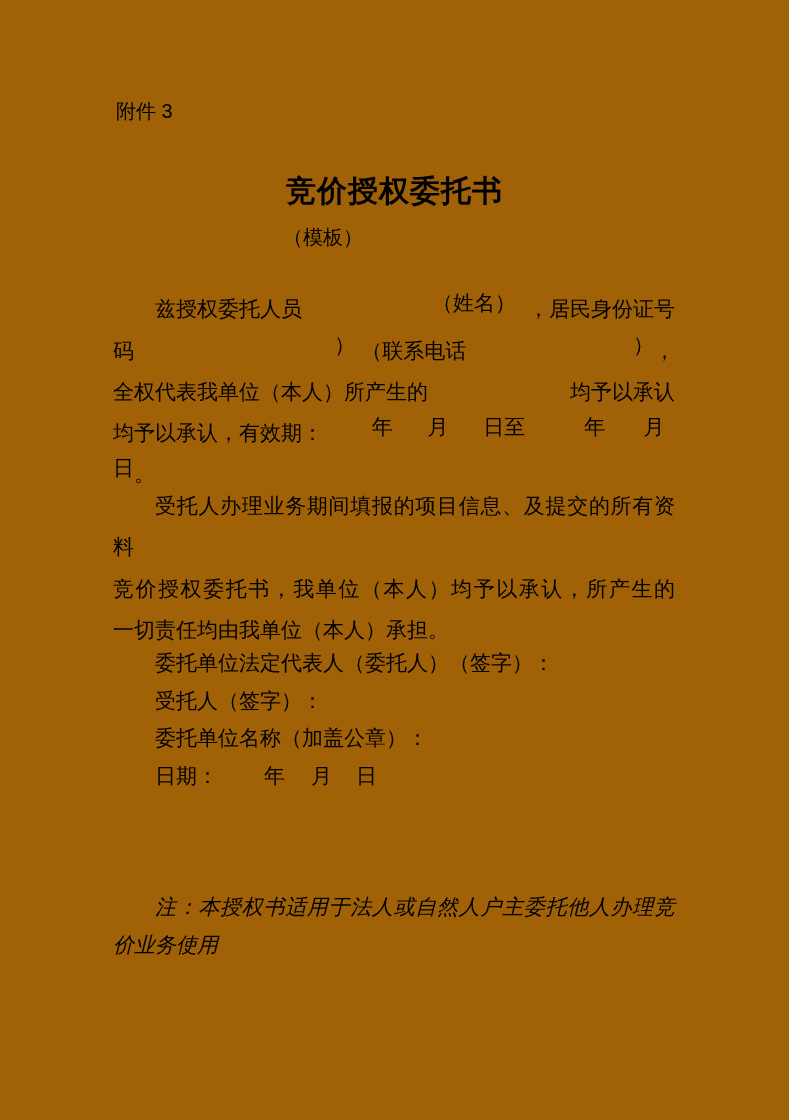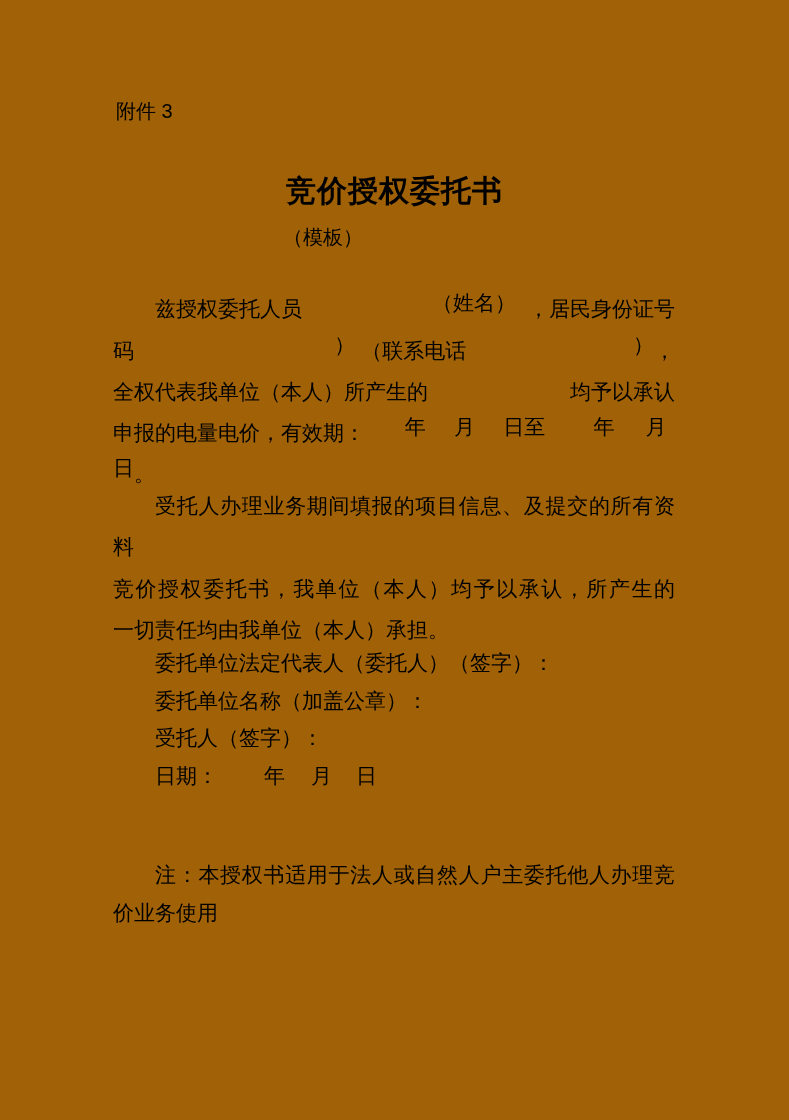--- a/index.html
+++ b/index.html
@@ -50,22 +50,22 @@
   .sig{
     position:absolute; left:113px; top:644px; width:562px;
     font-size:21px; line-height:37.5px;
     padding-left:42px; box-sizing:border-box;
   }
   .dsp1{display:inline-block; width:46px;}
   .dsp2{display:inline-block; width:26px;}
   .dsp3{display:inline-block; width:24px;}
   
   .note{
-    position:absolute; left:113px; top:856px; width:562px;
-    font-size:21px; line-height:38px;
+    position:absolute; left:113px; top:888px; width:562px;
+    font-size:21px; line-height:38px;font-style:italic;
   }
 </style>
 </head>
 <body>
 
 <div class="page">
 
   <div class="att">附件 3</div>
 
   <div class="title">竞价授权委托书</div>
@@ -92,21 +92,21 @@
       <span class="seg">，</span>
     </div>
 
     <div class="fline">
       <span class="seg">全权代表我单位（本人）所产生的</span>
       <span class="seg u fill"></span>
       <span class="seg">均予以承认</span>
     </div>
 
     <div class="fline">
-      <span class="seg">申报的电量电价，有效期：</span>
+      <span class="seg">均予以承认，有效期：</span>
       <span class="seg u date-u">
         <span class="dsp" style="flex-grow:1.4"></span>
         <span class="dtx">年</span>
         <span class="dsp"></span>
         <span class="dtx">月</span>
         <span class="dsp"></span>
         <span class="dtx">日至</span>
         <span class="dsp" style="flex-grow:1.7"></span>
         <span class="dtx">年</span>
         <span class="dsp" style="flex-grow:1.1"></span>
@@ -123,22 +123,22 @@
   </div>
 
   <div class="para2">
     <div class="jline indent">受托人办理业务期间填报的项目信息、及提交的所有资料</div>
     <div class="jline">竞价授权委托书，我单位（本人）均予以承认，所产生的</div>
     <div>一切责任均由我单位（本人）承担。</div>
   </div>
 
   <div class="sig">
     <div>委托单位法定代表人（委托人）（签字）：</div>
+    <div>受托人（签字）：</div>
     <div>委托单位名称（加盖公章）：</div>
-    <div>受托人（签字）：</div>
     <div>
       <span>日期：</span><span class="dsp1"></span><span>年</span><span class="dsp2"></span><span>月</span><span class="dsp3"></span><span>日</span>
     </div>
   </div>
 
   <div class="note">
     <div class="jline indent">注：本授权书适用于法人或自然人户主委托他人办理竞</div>
     <div>价业务使用</div>
   </div>
 

